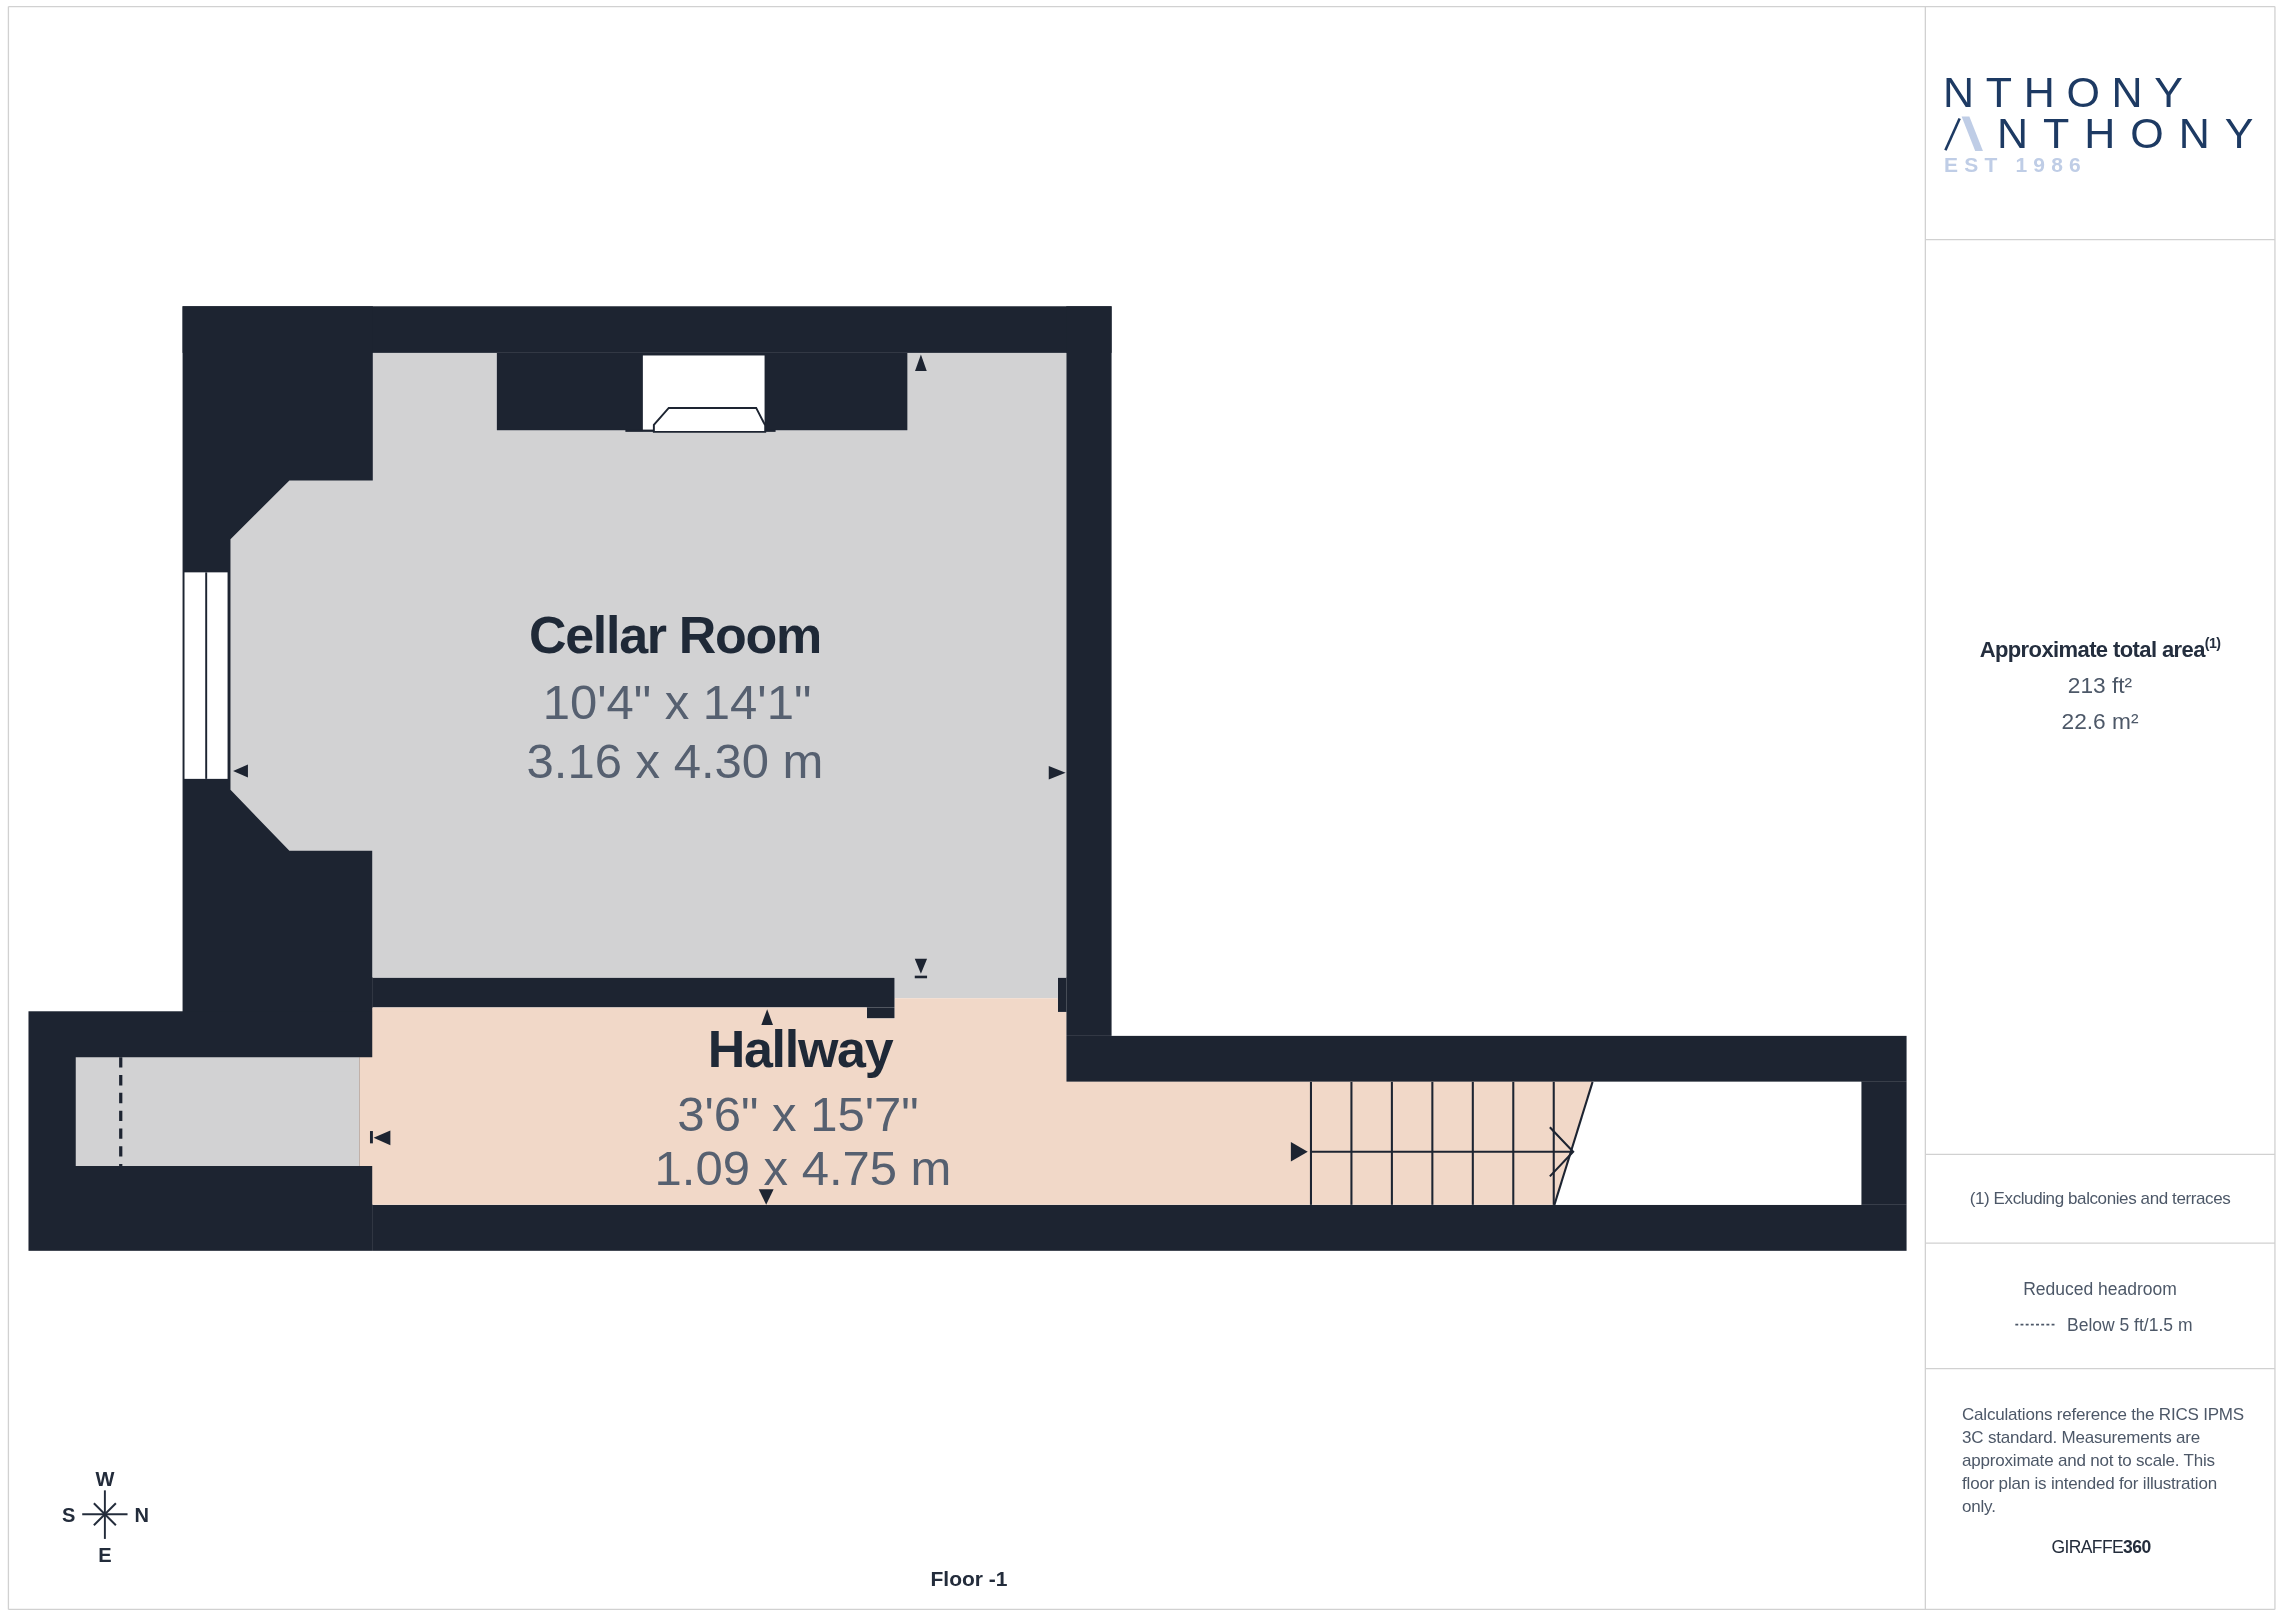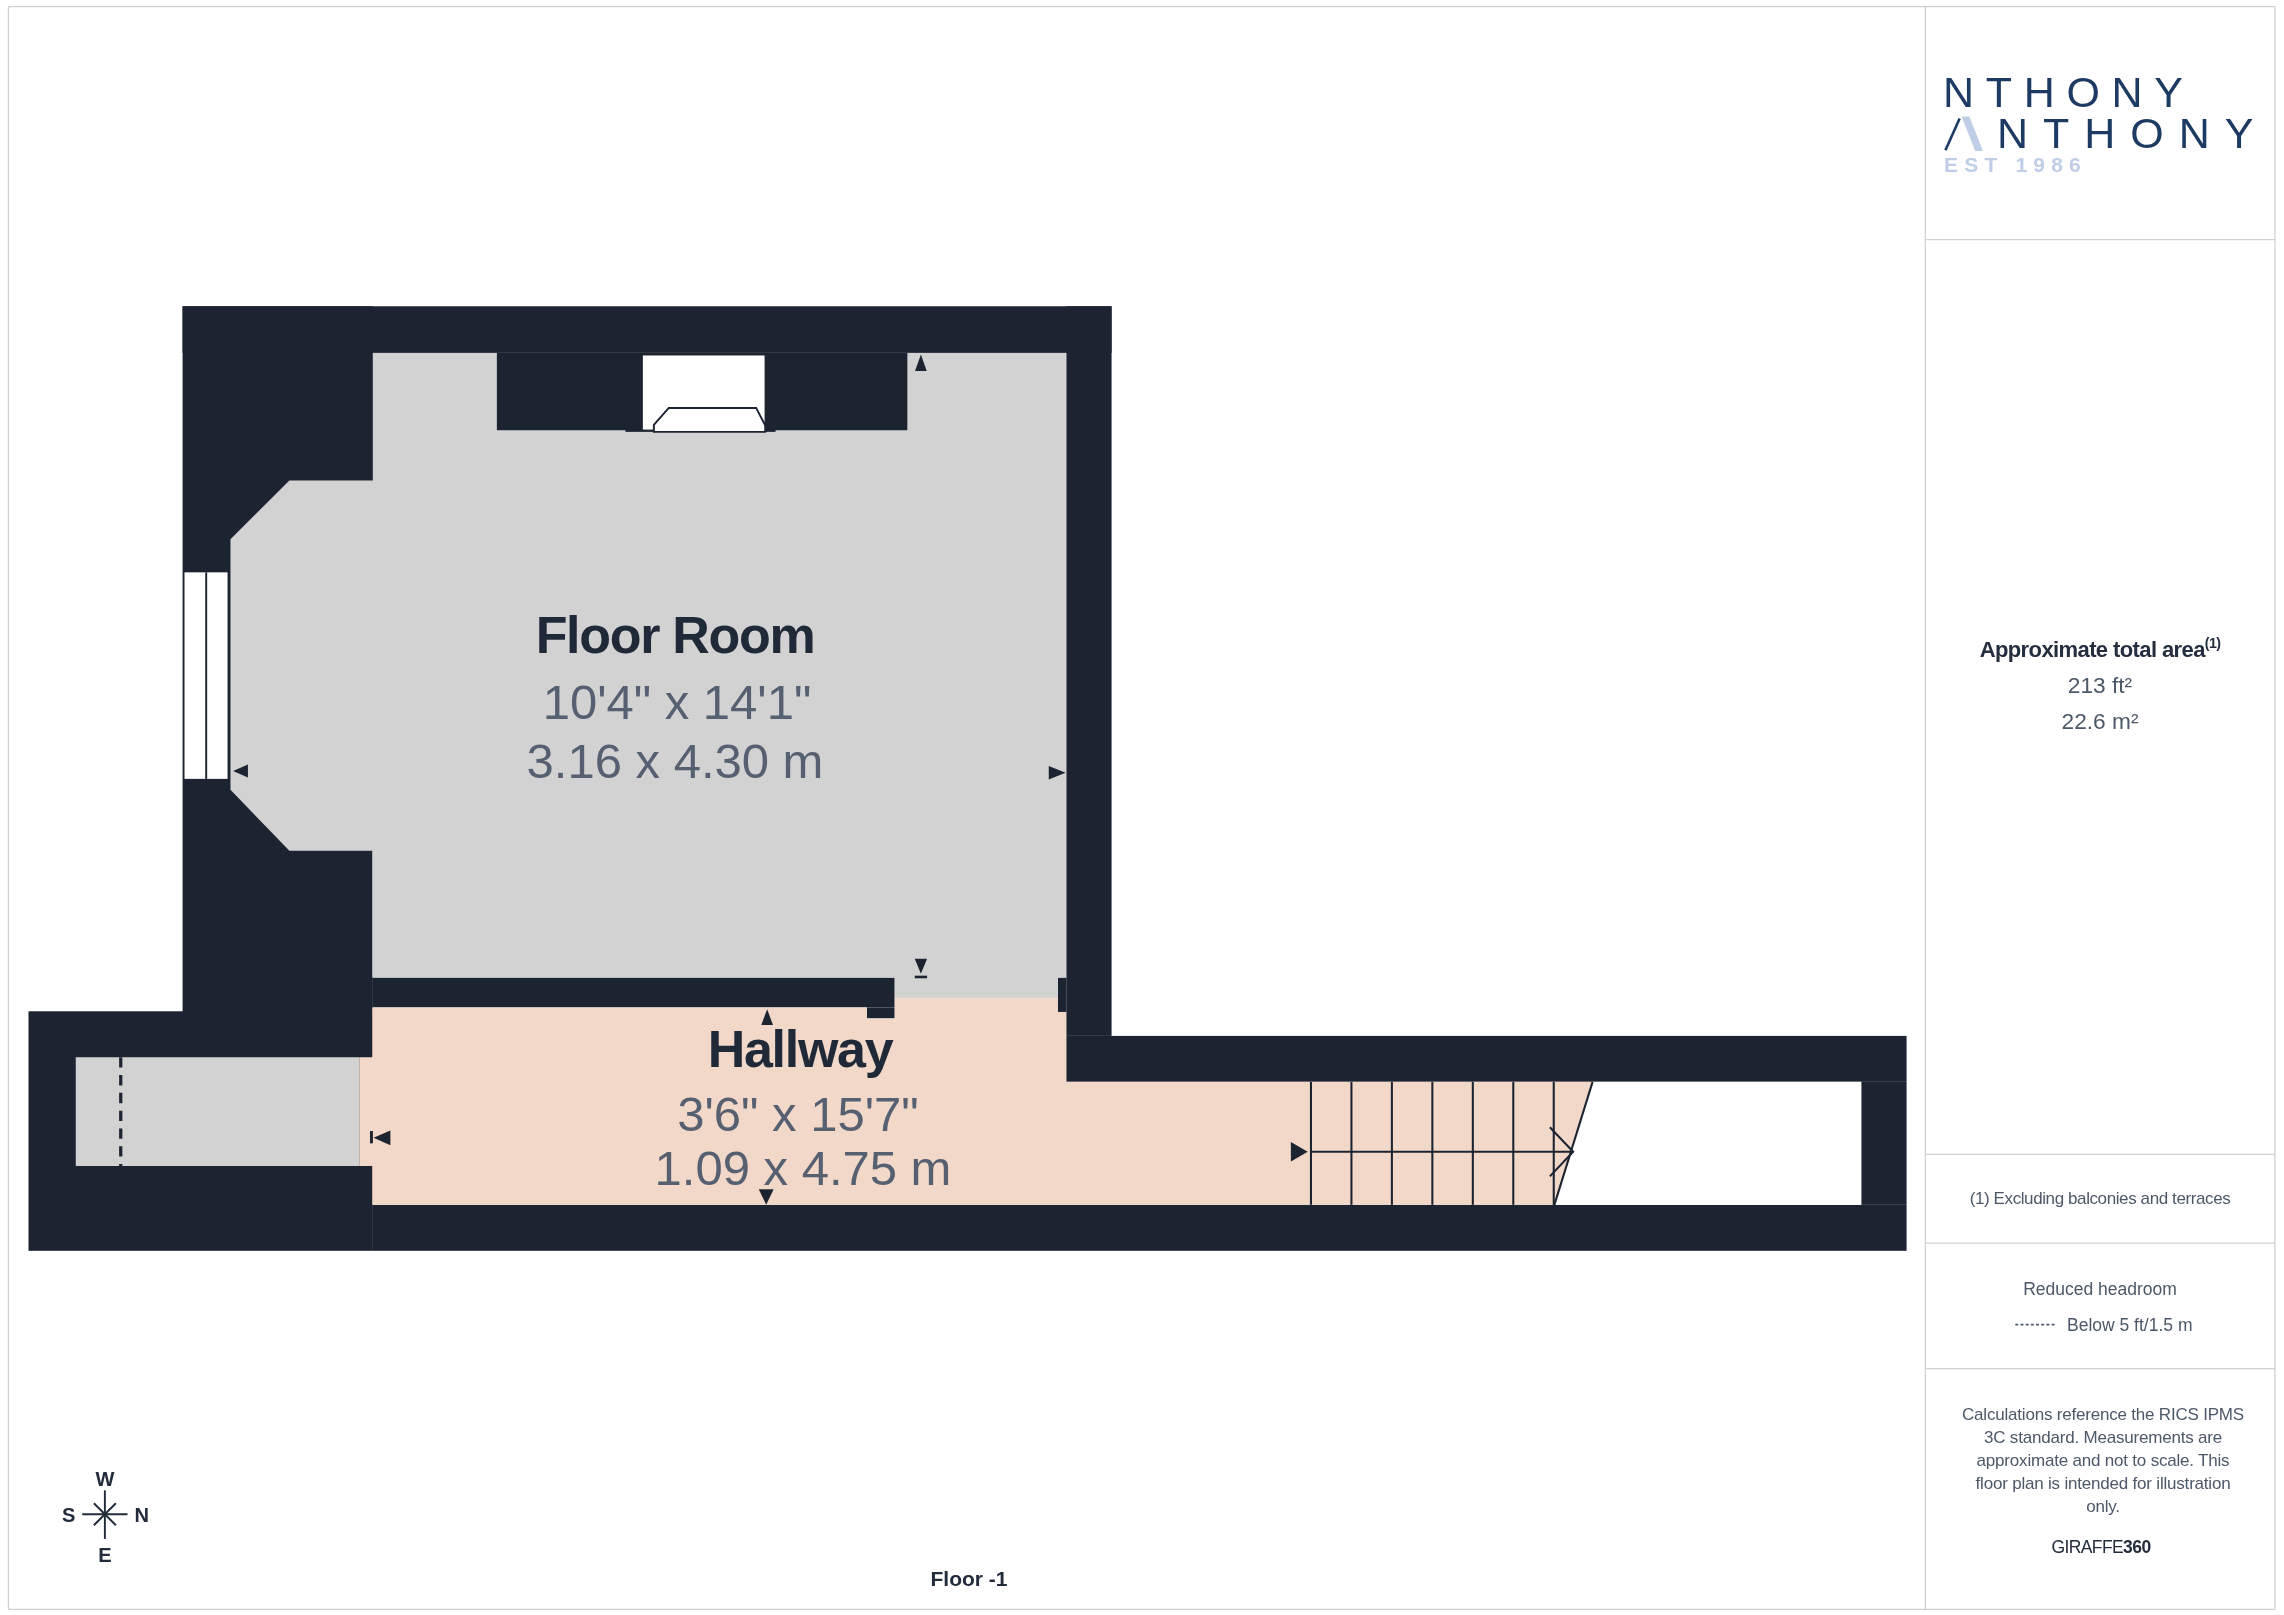--- a/index.html
+++ b/index.html
@@ -97,35 +97,35 @@
     <text x="106" y="2351">S</text>
     <text x="219" y="2351">N</text>
   </g>
 
   <line x1="3113" y1="2046" x2="3175" y2="2046" stroke="#4d5868" stroke-width="3" stroke-dasharray="4.5 3.5"></line>
 
   <polygon points="3030,180 3042,180 3063,233 3051,233" fill="#bfcde6"></polygon>
   <line x1="3027" y1="183" x2="3005" y2="232" stroke="#1d3a63" stroke-width="4"></line>
 </svg>
 
-<div class="t rlabel ctr" style="left:675px;top:609px;">Floor Room</div>
+<div class="t rlabel ctr" style="left:675px;top:609px;">Cellar Room</div>
 <div class="t rdim ctr" style="left:677px;top:678px;">10'4" x 14'1"</div>
 <div class="t rdim ctr" style="left:675px;top:737px;">3.16 x 4.30 m</div>
 <div class="t rlabel ctr" style="left:800px;top:1023px;">Hallway</div>
 <div class="t rdim ctr" style="left:798px;top:1090px;">3'6" x 15'7"</div>
 <div class="t rdim ctr" style="left:803px;top:1144px;">1.09 x 4.75 m</div>
 
 <div class="t" style="left:1943px;top:71px;font-size:43px;line-height:43px;color:#1d3a63;letter-spacing:11.7px;">NTHONY</div>
 <div class="t" style="left:1997px;top:112px;font-size:43px;line-height:43px;color:#1d3a63;letter-spacing:15px;">NTHONY</div>
 <div class="t" style="left:1944px;top:154px;font-size:21px;line-height:21px;color:#bfcde6;font-weight:bold;letter-spacing:6.2px;">EST 1986</div>
 
 <div class="t ctr" style="left:2100px;top:632px;font-size:22px;line-height:23px;font-weight:bold;color:#242e3e;letter-spacing:-0.6px;">Approximate total area<span style="font-size:14.2px;vertical-align:9px;">(1)</span></div>
 <div class="t ctr" style="left:2100px;top:673px;font-size:22.7px;line-height:24.6px;color:#4d5868;">213 ft²</div>
 <div class="t ctr" style="left:2100px;top:709px;font-size:22.7px;line-height:24.6px;color:#4d5868;">22.6 m²</div>
 <div class="t ctr" style="left:2100px;top:1189px;font-size:17px;line-height:19.4px;color:#4d5868;letter-spacing:-0.4px;">(1) Excluding balconies and terraces</div>
 <div class="t ctr" style="left:2100px;top:1280px;font-size:17.5px;line-height:19.4px;color:#4d5868;">Reduced headroom</div>
 <div class="t" style="left:2067px;top:1316px;font-size:17.5px;line-height:19.4px;color:#4d5868;">Below 5 ft/1.5 m</div>
-<div class="t ctr" style="left:2103px;top:1403px;font-size:17px;line-height:23px;color:#4d5868;text-align:center;letter-spacing:-0.2px;">Calculations reference the RICS IPMS<br>3C standard. Measurements are<br>approximate and not to scale. This<br>floor plan is intended for illustration<br>only.</div>
+<div class="t ctr" style="left:2103px;top:1403px;font-size:17px;line-height:23px;color:#4d5868;letter-spacing:-0.2px;">Calculations reference the RICS IPMS<br>3C standard. Measurements are<br>approximate and not to scale. This<br>floor plan is intended for illustration<br>only.</div>
 <div class="t ctr" style="left:2101px;top:1536px;font-size:17.5px;line-height:23px;color:#242d3c;letter-spacing:-0.6px;">GIRAFFE<b>360</b></div>
 
 <div class="t ctr" style="left:969px;top:1568px;font-size:21px;line-height:22px;font-weight:bold;color:#232c3b;text-align:right;">Floor -1</div>
 </div>
 
 
 </body></html>

